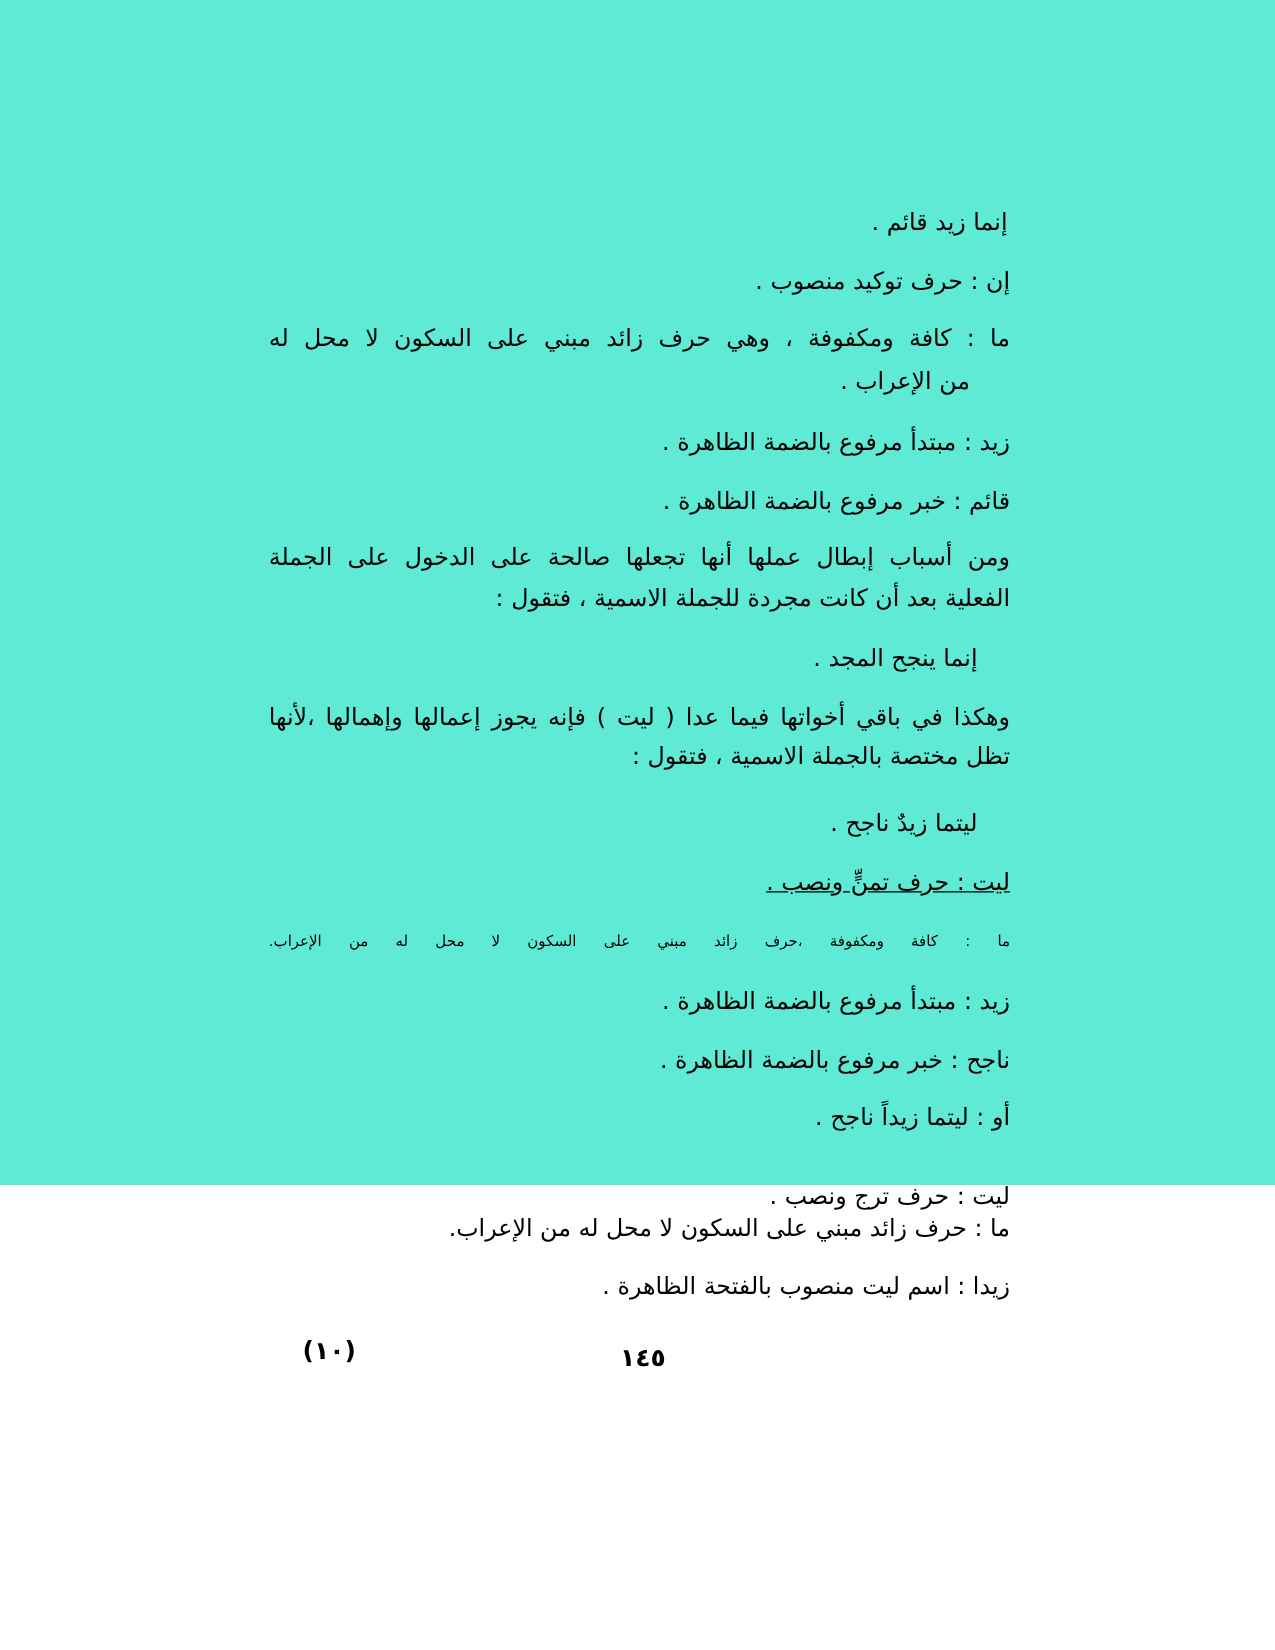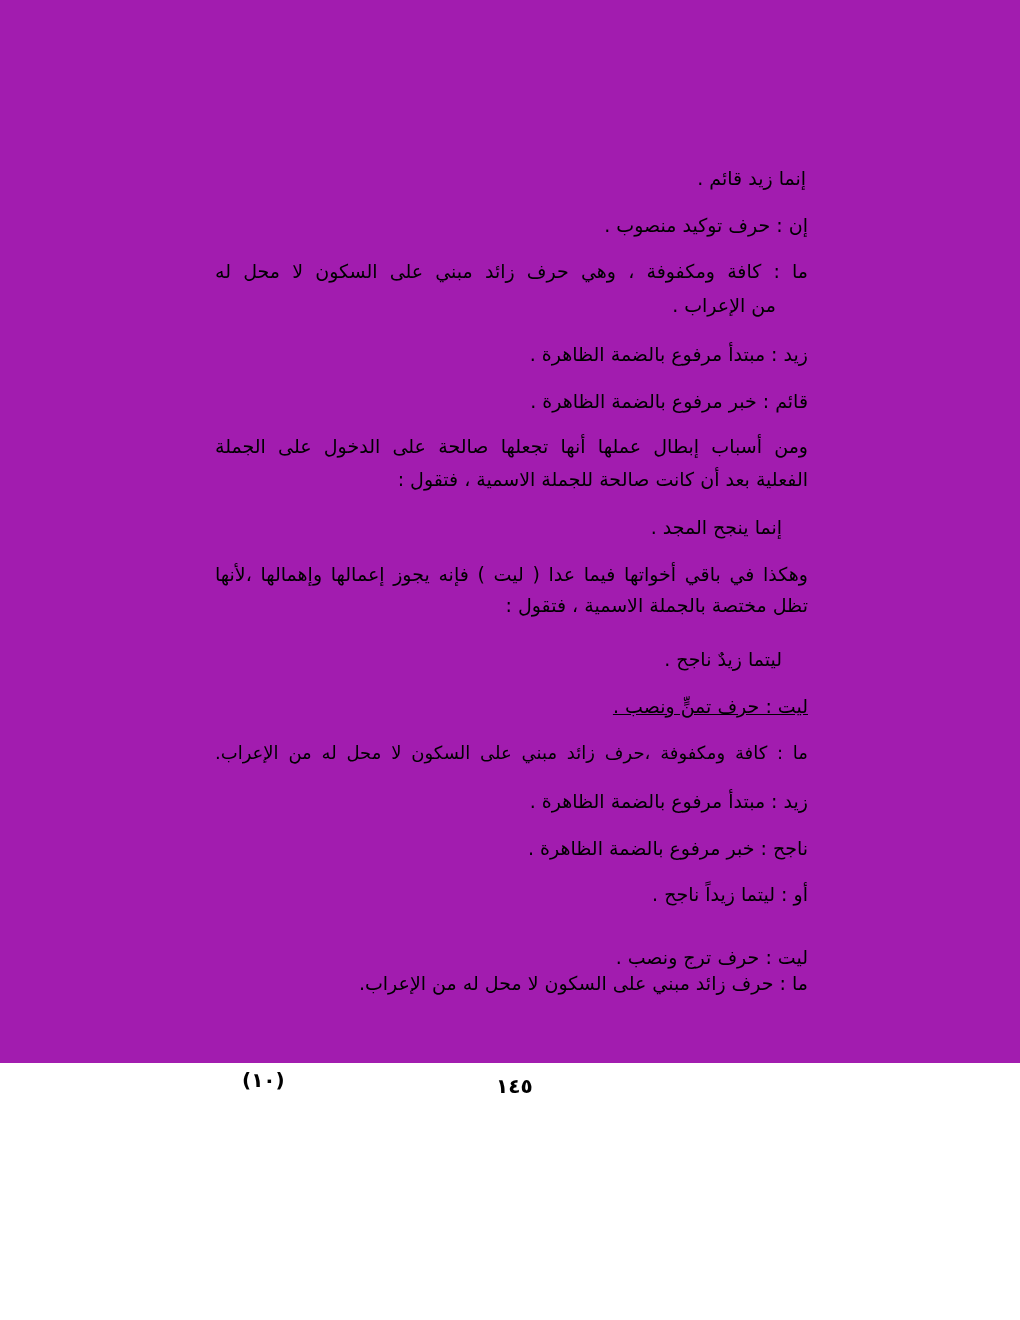--- a/index.html
+++ b/index.html
@@ -12,22 +12,22 @@
       height: 1320px;
       position: relative;
       overflow: hidden;
       font-family: "DejaVu Sans", sans-serif;
       color: #000000;
     }
     .page {
       position: absolute;
       left: 0; top: 0;
       width: 1020px;
-      height: 1063px;
-      background: #a21caf;
+      height: 948px;
+      background: #5eead4;
     }
     .line {
       position: absolute;
       right: 212px;
       direction: rtl;
       text-align: right;
       white-space: nowrap;
       font-size: 19px;
       line-height: 26px;
       font-family: "DejaVu Sans", sans-serif;
@@ -51,29 +51,30 @@
 
 <div class="page">
 
   <div class="line" style="top:165px; right:214px;">إنما زيد قائم .</div>
   <div class="line" style="top:212px;">إن : حرف توكيد منصوب .</div>
   <div class="line justify" style="top:258px;">ما : كافة ومكفوفة ، وهي حرف زائد مبني على السكون لا محل له</div>
   <div class="line" style="top:292px; right:244px;">من الإعراب .</div>
   <div class="line" style="top:341px;">زيد : مبتدأ مرفوع بالضمة الظاهرة .</div>
   <div class="line" style="top:388px;">قائم : خبر مرفوع بالضمة الظاهرة .</div>
   <div class="line justify" style="top:433px;">ومن أسباب إبطال عملها أنها تجعلها صالحة على الدخول على الجملة</div>
-  <div class="line" style="top:466px;">الفعلية بعد أن كانت صالحة للجملة الاسمية ، فتقول :</div>
+  <div class="line" style="top:466px;">الفعلية بعد أن كانت مجردة للجملة الاسمية ، فتقول :</div>
   <div class="line" style="top:514px; right:238px;">إنما ينجح المجد .</div>
   <div class="line justify" style="top:561px;">وهكذا في باقي أخواتها فيما عدا ( ليت ) فإنه يجوز إعمالها وإهمالها ،لأنها</div>
   <div class="line" style="top:592px;">تظل مختصة بالجملة الاسمية ، فتقول :</div>
   <div class="line" style="top:646px; right:238px;">ليتما زيدٌ ناجح .</div>
   <div class="line" style="top:693px;text-decoration:underline;">ليت : حرف تمنٍّ ونصب .</div>
-  <div class="line justify" style="top:740px; font-size:18px;">ما : كافة ومكفوفة ،حرف زائد مبني على السكون لا محل له من الإعراب.</div>
+  <div class="line justify" style="top:740px; font-size:12px;">ما : كافة ومكفوفة ،حرف زائد مبني على السكون لا محل له من الإعراب.</div>
   <div class="line" style="top:788px;">زيد : مبتدأ مرفوع بالضمة الظاهرة .</div>
   <div class="line" style="top:835px;text-align:right;">ناجح : خبر مرفوع بالضمة الظاهرة .</div>
   <div class="line" style="top:881px;">أو : ليتما زيداً ناجح .</div>
   <div class="line" style="top:944px;">ليت : حرف ترج ونصب .</div>
   <div class="line" style="top:970px;">ما : حرف زائد مبني على السكون لا محل له من الإعراب.</div>
+  <div class="line" style="top:1016px;">زيدا : اسم ليت منصوب بالفتحة الظاهرة .</div>
 
   <div class="footer-num" style="top:1068px; left:242px;">(١٠)</div>
   <div class="footer-num" style="top:1074px; left:496px;">١٤٥</div>
 
 </div>
 
 </body></html>

